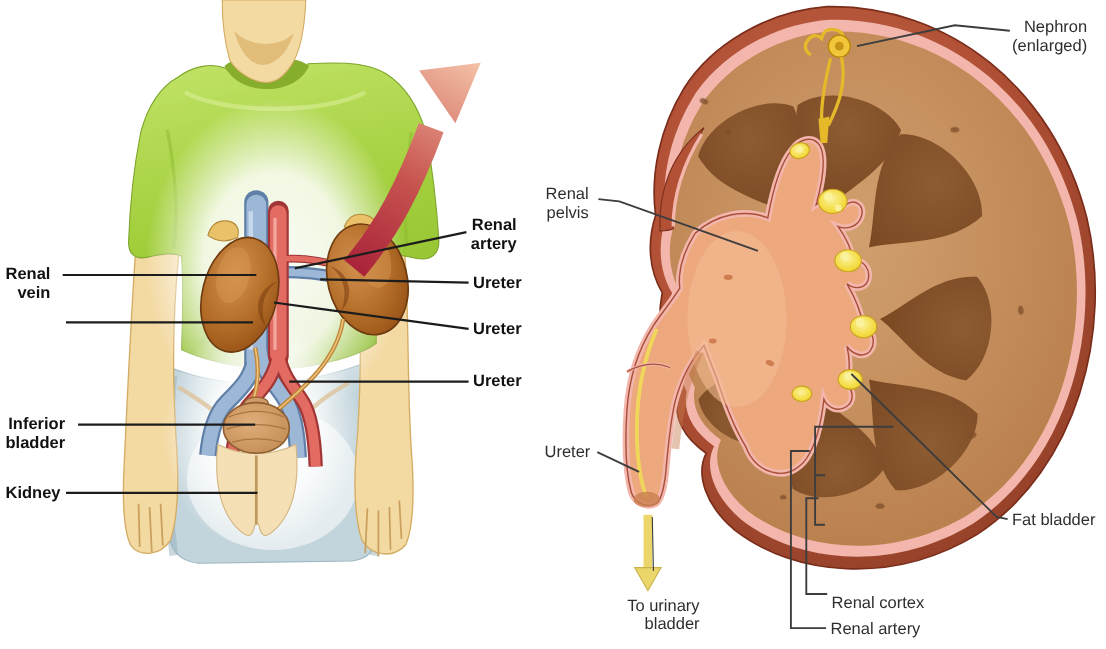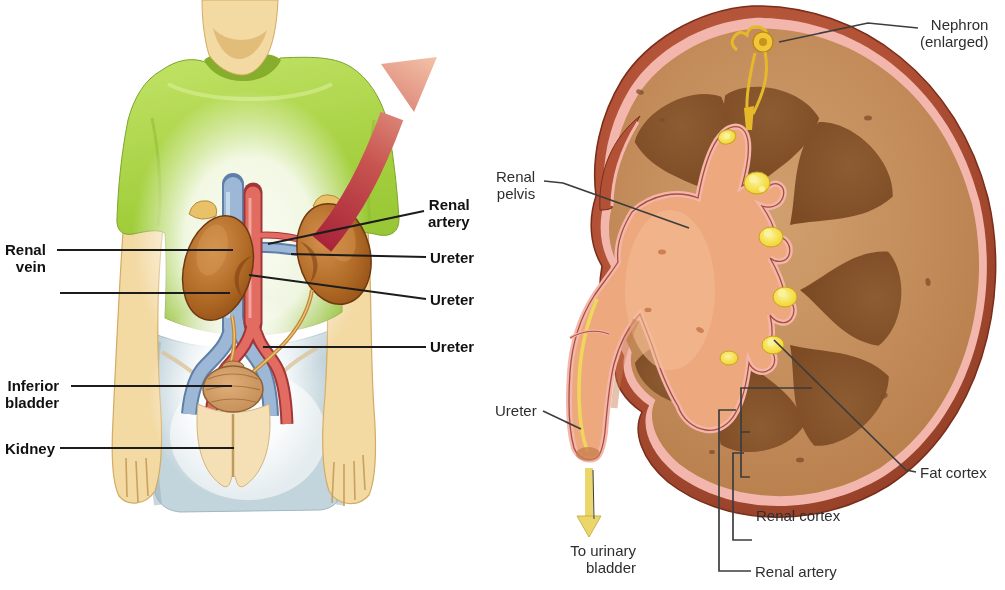--- a/index.html
+++ b/index.html
@@ -316,17 +316,17 @@
 <div class="label lb" style="left:430px;top:291px">Ureter</div>
 <div class="label lb" style="left:430px;top:338px">Ureter</div>
 
 <div class="label lr" style="left:920px;top:16px">Nephron
 (enlarged)</div>
 <div class="label lr" style="left:496px;top:168px">Renal
 pelvis</div>
 <div class="label lr" style="left:495px;top:402px">Ureter</div>
 <div class="label lr center" style="left:540px;top:542px;width:96px">To urinary
 bladder</div>
-<div class="label lr" style="left:920px;top:464px">Fat cortex</div>
-<div class="label lr" style="left:756px;top:507px">Renal cortex</div>
+<div class="label lr" style="left:920px;top:464px">Fat bladder</div>
+<div class="label lr" style="left:756px;top:540px">Renal cortex</div>
 <div class="label lr" style="left:755px;top:563px">Renal artery</div>
 
 </div>
 
 </body></html>

